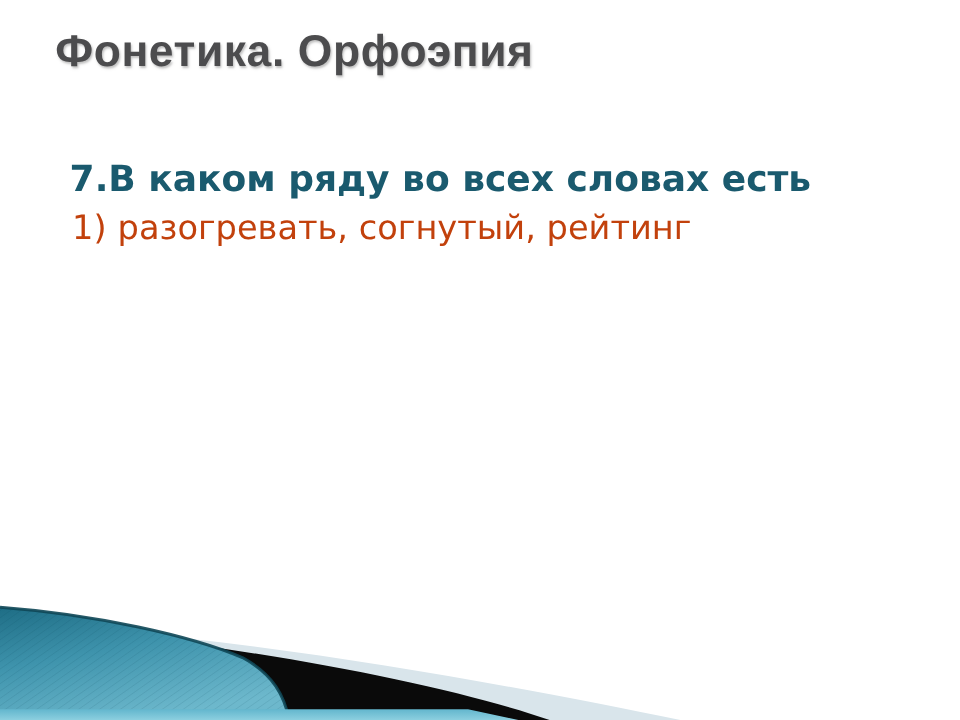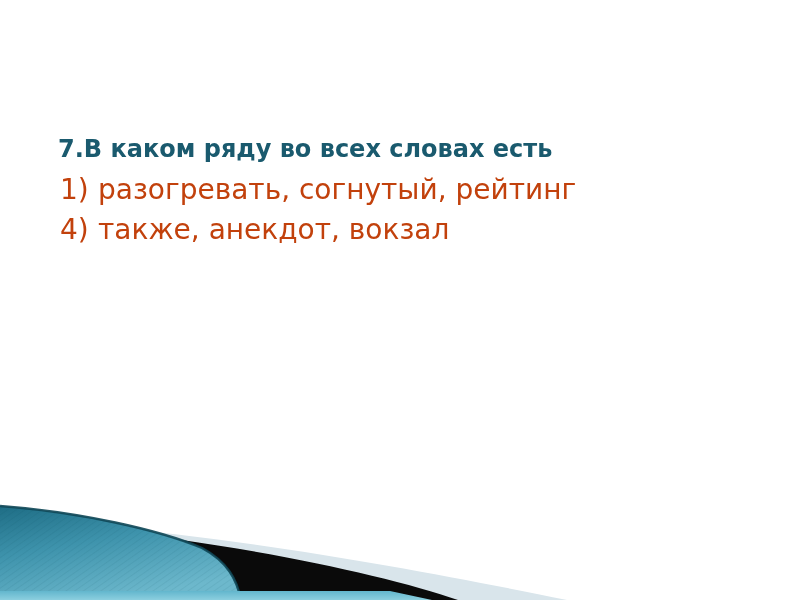--- a/index.html
+++ b/index.html
@@ -24,21 +24,21 @@
     white-space: nowrap;
   }
   .content {
     position: absolute;
     left: 0;
     top: 131px;
     width: 730px;
   }
   .question {
     padding-left: 80px;
-    font-size: 24px;
+    font-size: 30px;
     font-weight: bold;
     line-height: 37px;
     color: var(--question, #1a5a6e);
   }
   .question .q-line1 { display: block; text-indent: -22px; }
   .question .q-line2 { display: block; }
   .options { margin-top: 2px; }
   .option {
     padding-left: 60px;
     font-size: 28px;
@@ -60,33 +60,31 @@
   .stop-teal-mid   { stop-color: var(--teal_mid, #3e93ac); }
   .stop-teal-light { stop-color: var(--teal_light, #6db8cc); }
   .stop-strip-dark  { stop-color: var(--strip_dark, #62b6cd); }
   .stop-strip-light { stop-color: var(--strip_light, #8ccfdf); }
 </style>
 </head>
 <body>
 
 <div class="slide">
 
+  <div class="slide-title">Фонетика. Орфоэпия</div>
 
   <div class="content">
 
     <div class="question">
       <span class="q-line1">7.В каком ряду во всех словах есть</span>
     </div>
 
     <div class="options">
       <div class="option">
         <span class="opt-num">1)</span><span>разогревать, согнутый, рейтинг</span>
-      </div>
-      <div class="option">
-        <span class="opt-num">4)</span><span>также, анекдот, вокзал</span>
       </div>
     </div>
 
   </div>
 
   <svg class="deco" width="800" height="110" viewBox="0 0 800 110" aria-hidden="true">
     <defs>
       <linearGradient id="tealGrad" x1="0" y1="0" x2="0.45" y2="1">
         <stop class="stop-teal-dark" offset="0"></stop>
         <stop class="stop-teal-mid" offset="0.45"></stop>

